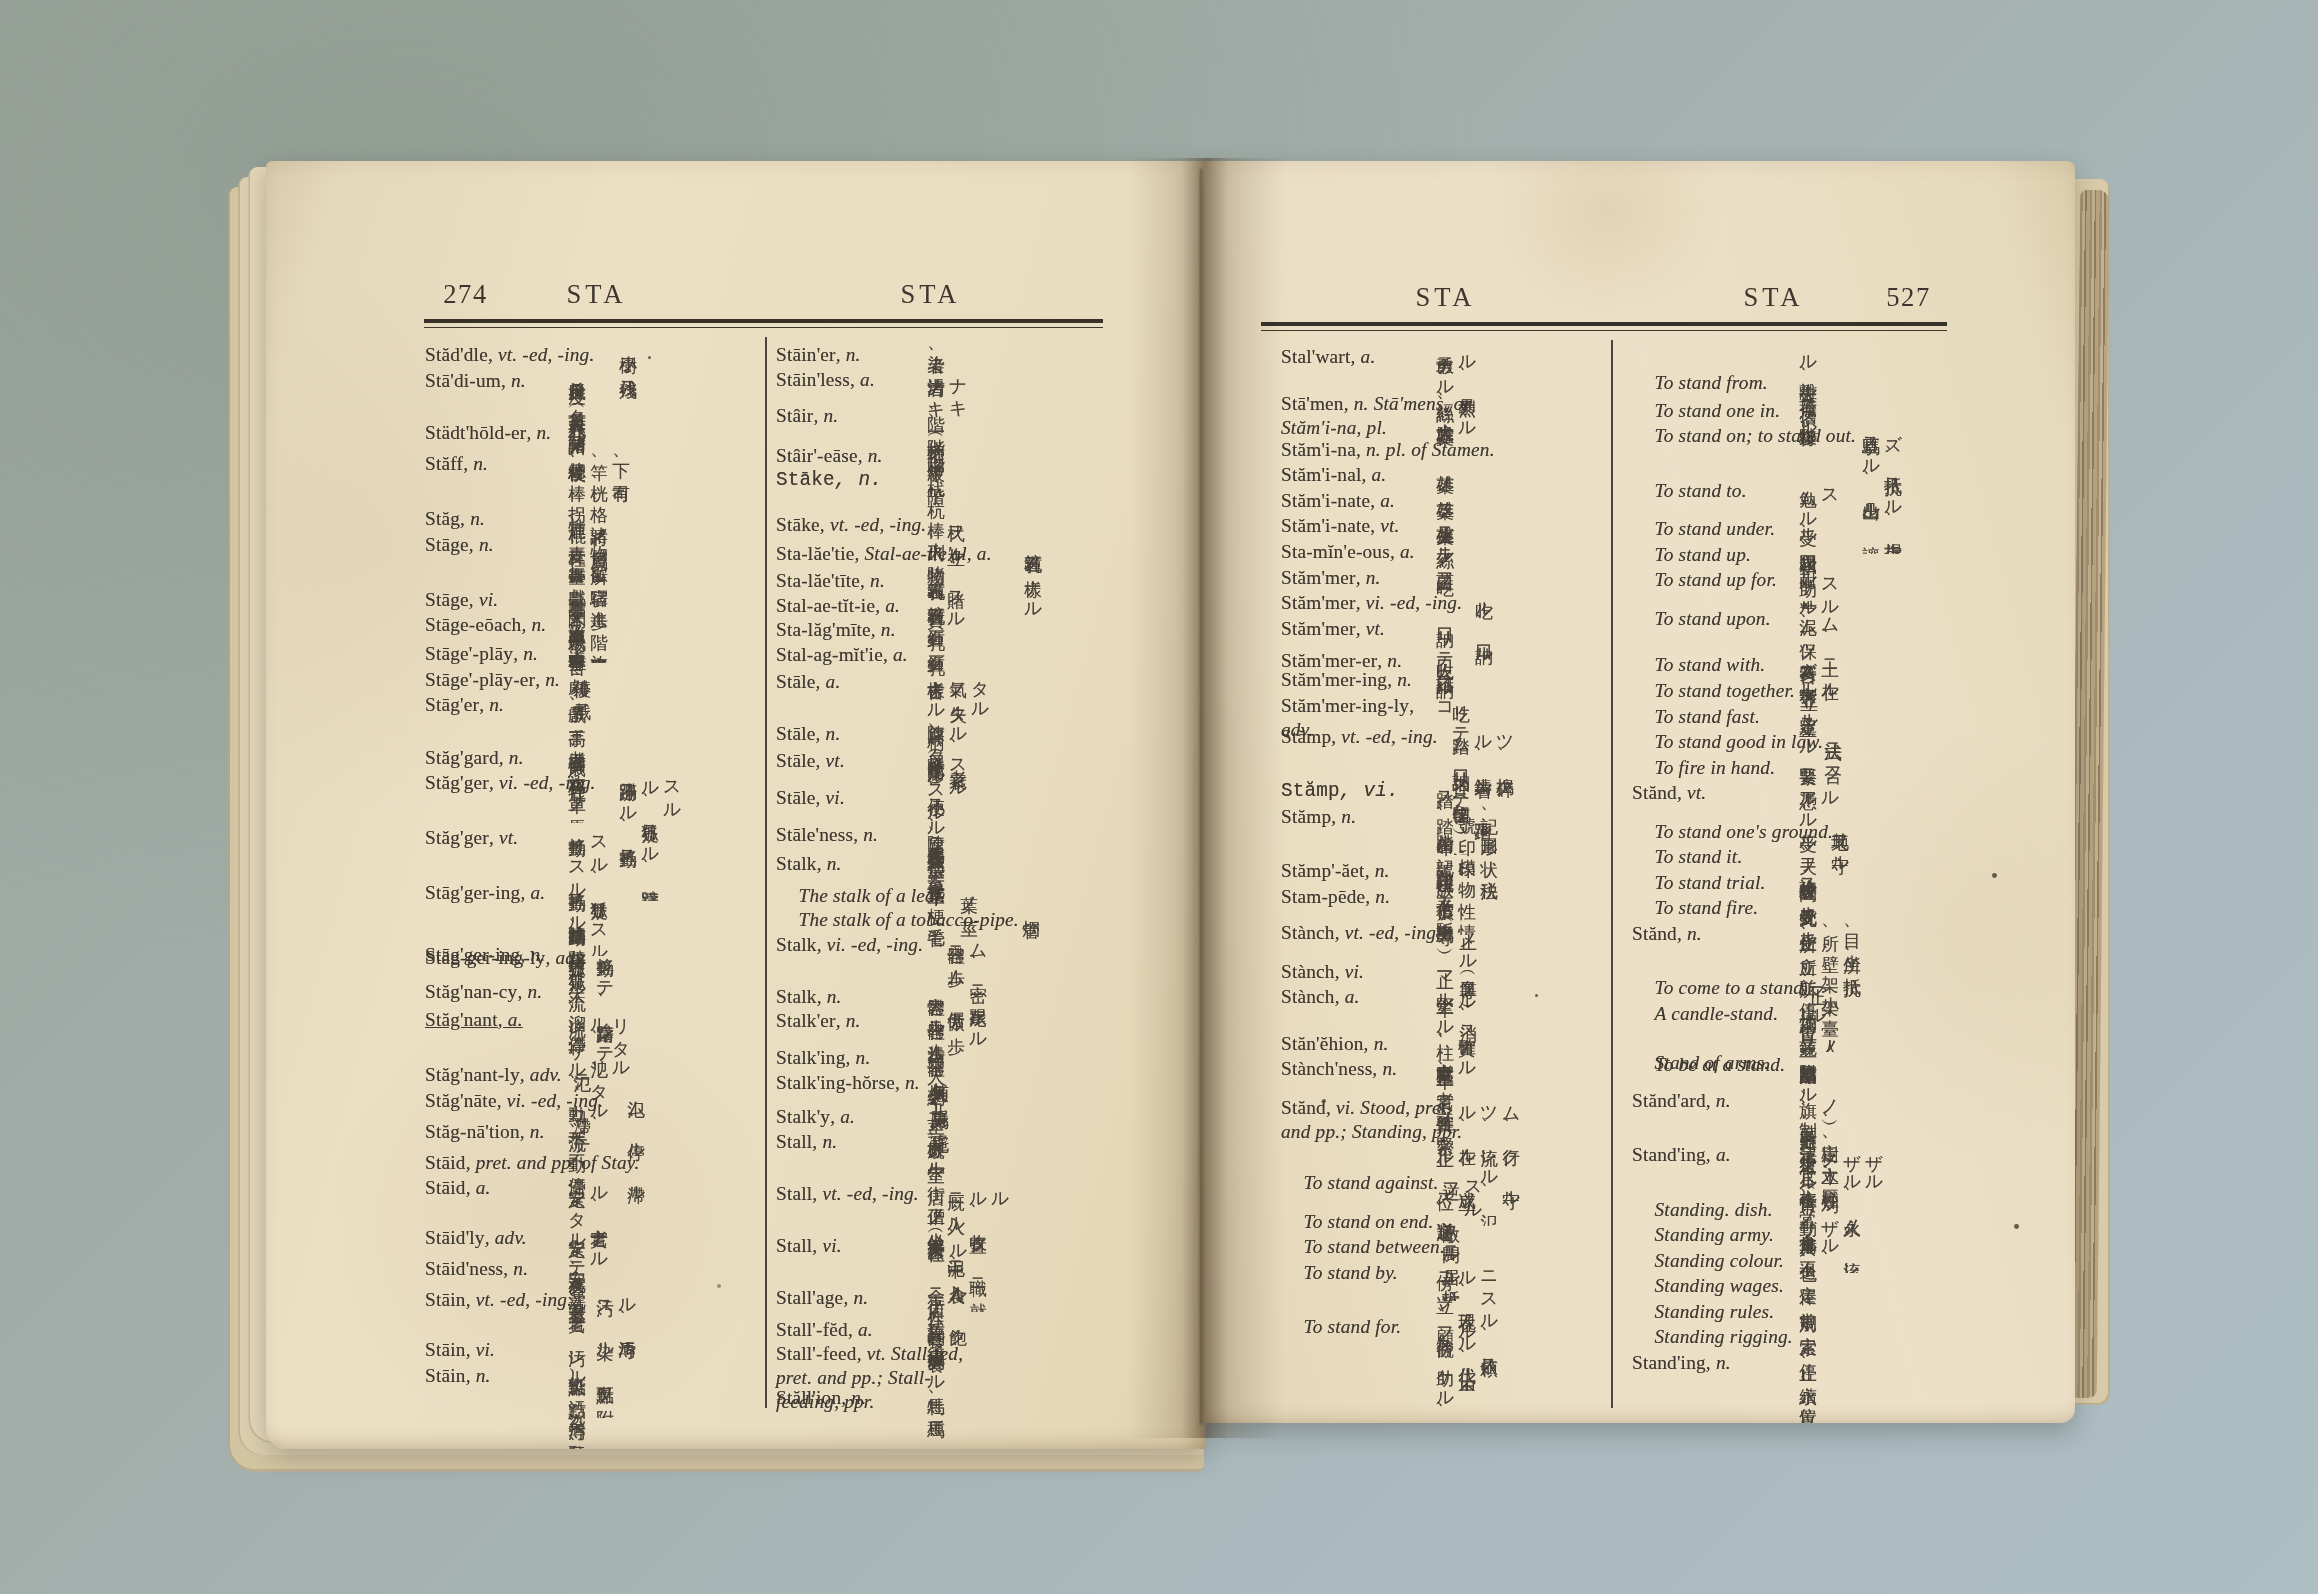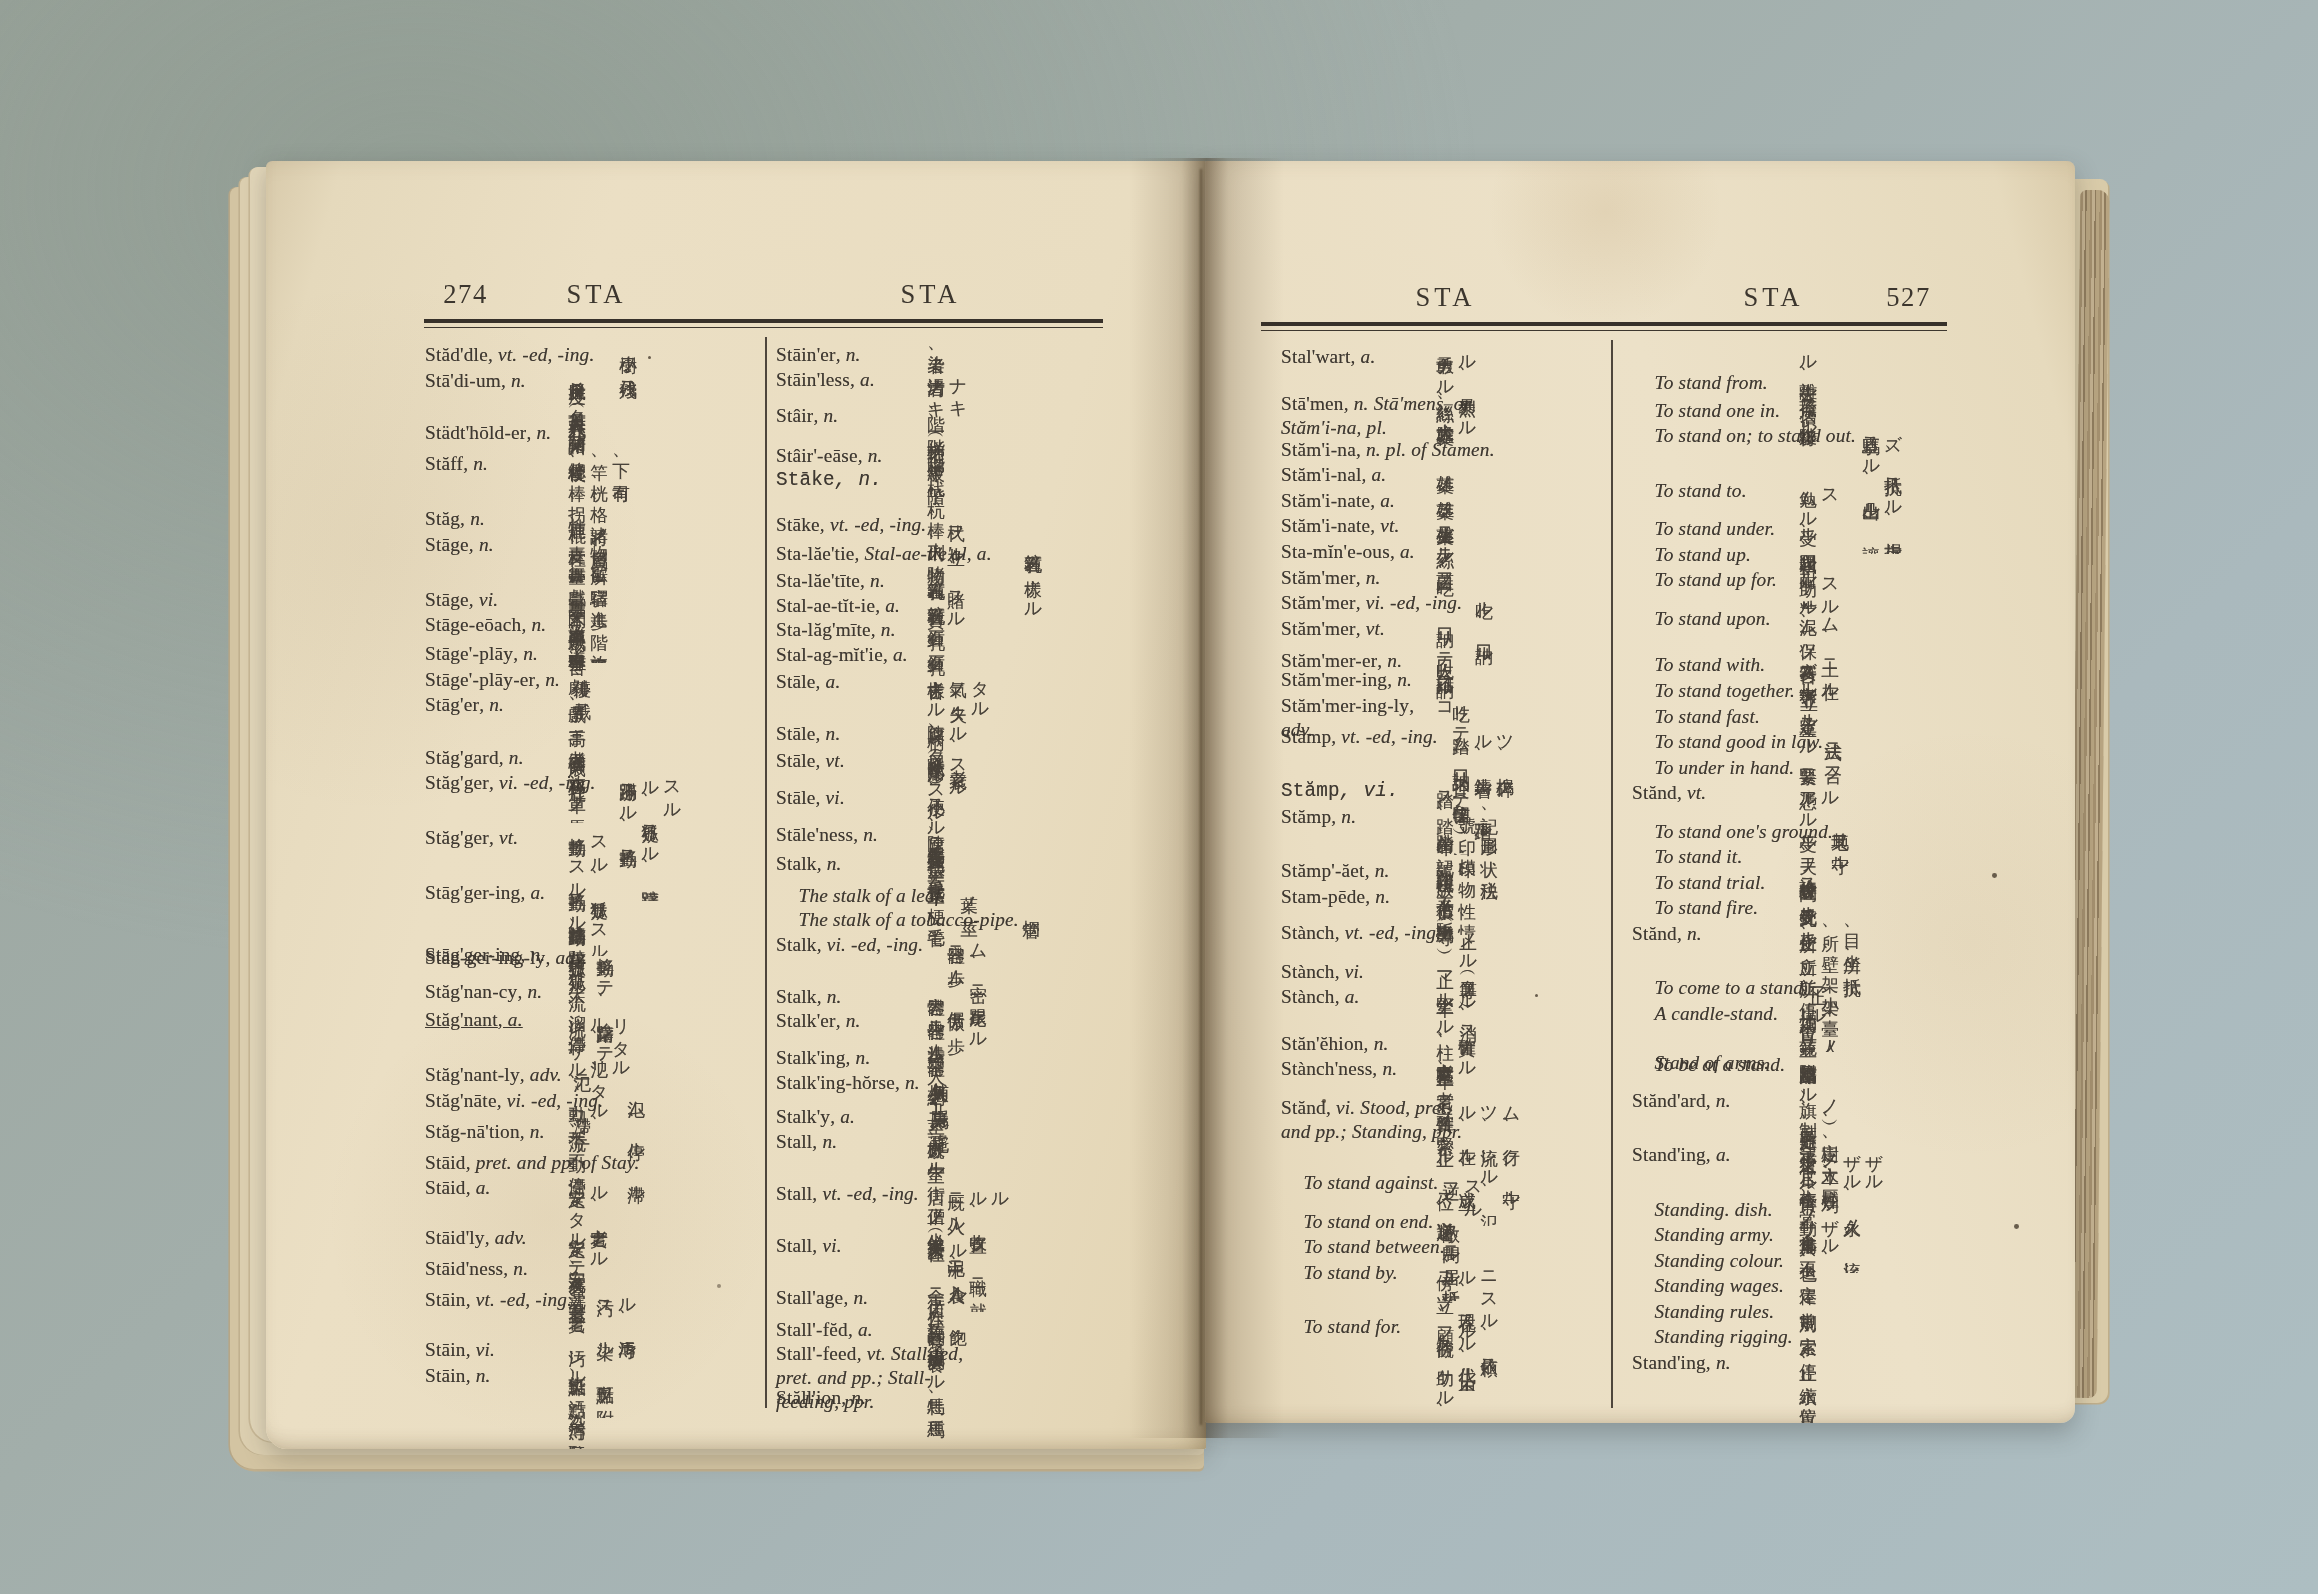--- a/index.html
+++ b/index.html
@@ -189,21 +189,21 @@
         <div class="entry" style="top: 79px;"><span class="head phrase" style="width: 223px;">To stand on; to stand out.</span><div class="jdef" style="left: 228px; height: 132px; max-width: 101px;">直騳スル、凸出ル、讓ズ、抵抗スル、捍言ル</div></div>
         <div class="entry" style="top: 134px;"><span class="head phrase" style="width: 160px;">To stand to.</span><div class="jdef" style="left: 165px; height: 132px; max-width: 164px;">勉ムル、固執ル、粘着ス</div></div>
         <div class="entry" style="top: 172px;"><span class="head phrase" style="width: 160px;">To stand under.</span><div class="jdef" style="left: 165px; height: 112px; max-width: 164px;">受ル、耐ル</div></div>
         <div class="entry" style="top: 198px;"><span class="head phrase" style="width: 160px;">To stand up.</span><div class="jdef" style="left: 165px; height: 52px; max-width: 164px;">起ツ</div></div>
         <div class="entry" style="top: 223px;"><span class="head phrase" style="width: 160px;">To stand up for.</span><div class="jdef" style="left: 165px; height: 132px; max-width: 164px;">助ケル、保ツ、守護スル</div></div>
         <div class="entry" style="top: 262px;"><span class="head phrase" style="width: 160px;">To stand upon.</span><div class="jdef" style="left: 165px; height: 132px; max-width: 164px;">泥ム、安ズル、貴ム、上ニ在ル</div></div>
         <div class="entry" style="top: 308px;"><span class="head phrase" style="width: 160px;">To stand with.</span><div class="jdef" style="left: 165px; height: 92px; max-width: 164px;">符合スル</div></div>
         <div class="entry" style="top: 334px;"><span class="head phrase" style="width: 162px;">To stand together.</span><div class="jdef" style="left: 166px; height: 92px; max-width: 163px;">並立スル</div></div>
         <div class="entry" style="top: 360px;"><span class="head phrase" style="width: 160px;">To stand fast.</span><div class="jdef" style="left: 165px; height: 92px; max-width: 164px;">定立スル</div></div>
         <div class="entry" style="top: 385px;"><span class="head phrase" style="width: 185px;">To stand good in law.</span><div class="jdef" style="left: 190px; height: 112px; max-width: 140px;">法式ニ合フ</div></div>
-        <div class="entry" style="top: 411px;"><span class="head phrase" style="width: 160px;">To under in hand.</span><div class="jdef" style="left: 165px; height: 112px; max-width: 164px;">緊要ニアル</div></div>
+        <div class="entry" style="top: 411px;"><span class="head phrase" style="width: 160px;">To fire in hand.</span><div class="jdef" style="left: 165px; height: 112px; max-width: 164px;">緊要ニアル</div></div>
         <div class="entry" style="top: 436px;"><span class="head" style="width: 160px;"><span>Stănd</span><span class="q">, vt.</span></span><div class="jdef" style="left: 165px; height: 132px; max-width: 164px;">憑ル、受ル、許ス、護ル</div></div>
         <div class="entry" style="top: 475px;"><span class="head phrase" style="width: 193px;">To stand one's ground.</span><div class="jdef" style="left: 197px; height: 112px; max-width: 132px;">其地ヲ守ル</div></div>
         <div class="entry" style="top: 500px;"><span class="head phrase" style="width: 160px;">To stand it.</span><div class="jdef" style="left: 165px; height: 112px; max-width: 164px;">夫ヲ持堪ル</div></div>
         <div class="entry" style="top: 526px;"><span class="head phrase" style="width: 160px;">To stand trial.</span><div class="jdef" style="left: 165px; height: 112px; max-width: 164px;">査問ヲ受ル</div></div>
         <div class="entry" style="top: 551px;"><span class="head phrase" style="width: 160px;">To stand fire.</span><div class="jdef" style="left: 165px; height: 112px; max-width: 164px;">銃丸ヲ受ル</div></div>
         <div class="entry" style="top: 577px;"><span class="head" style="width: 160px;"><span>Stănd</span><span class="q">, n.</span></span><div class="jdef" style="left: 165px; height: 132px; max-width: 164px;">止所、立所、並所、停止、位置、觀所、壁、架、小架、臺、人ノ目、坐所、抵抗</div></div>
         <div class="entry" style="top: 631px;"><span class="head phrase" style="width: 169px;">To come to a stand.</span><div class="jdef" style="left: 174px; height: 72px; max-width: 155px;">止マル</div></div>
         <div class="entry" style="top: 657px;"><span class="head phrase" style="width: 160px;">A candle-stand.</span><div class="jdef" style="left: 165px; height: 52px; max-width: 164px;">燭架</div></div>
         <div class="entry" style="top: 682px;"><span class="head phrase" style="width: 160px; margin-top: 24px;">Stand of arms.</span><div class="jdef" style="left: 165px; height: 132px; max-width: 164px;">銃並ニ附屬品</div></div>
         <div class="entry" style="top: 708px;"><span class="head phrase" style="width: 160px;">To be at a stand.</span><div class="jdef" style="left: 165px; height: 132px; max-width: 164px;">躊躇スル、難處ニ來ル</div></div>

